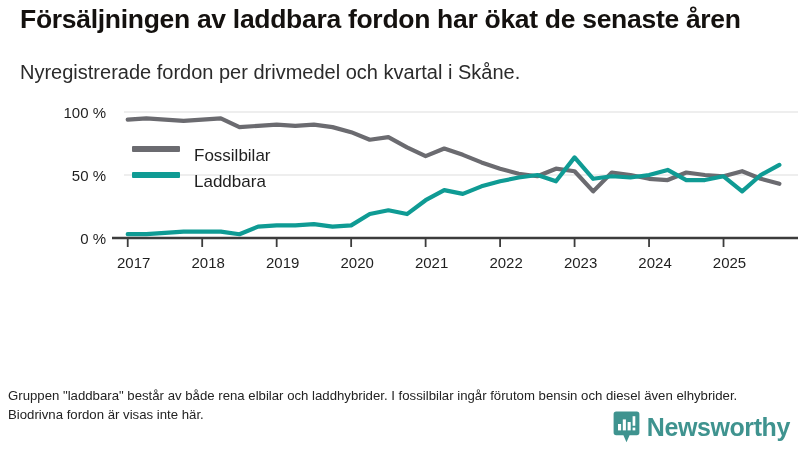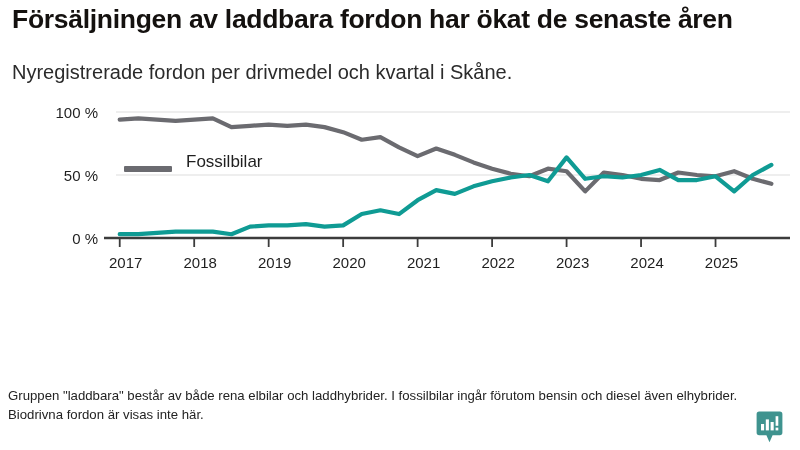--- a/index.html
+++ b/index.html
@@ -13,21 +13,21 @@
     font-family: "Liberation Sans", sans-serif;
     color: #1a1a1a;
     overflow: hidden;
     position: relative;
   }
   .page {
     position: relative;
     width: 800px;
     height: 450px;
     box-sizing: border-box;
-    padding: 0 12px;
+    padding: 0 20px;
   }
   .title {
     font-size: 26.5px;
     font-weight: 700;
     line-height: 1.18;
     letter-spacing: -0.3px;
     color: #14110f;
     margin: 0;
     padding-top: 4px;
     width: 780px;
@@ -49,21 +49,21 @@
     display: block;
   }
   .legend {
     position: absolute;
     left: 112px;
     top: 48px;
     pointer-events: none;
   }
   .legend-row {
     display: flex;
-    align-items: flex-end;
+    align-items: flex-start;
     height: 26px;
   }
   .legend-swatch {
     width: 48px;
     height: 6px;
     border-radius: 1px;
     margin-right: 14px;
   }
   .legend-label {
     font-size: 17px;
@@ -153,29 +153,34 @@
           <text x="635.0497237569053" y="170" text-anchor="middle" class="tick-label">2024</text>
           <text x="709.5248618784526" y="170" text-anchor="middle" class="tick-label">2025</text>
         </g>
     </svg>
 
     <div class="legend">
       <div class="legend-row">
         <span class="legend-swatch" id="sw0" style="background: rgb(107, 107, 112);"></span>
         <span class="legend-label">Fossilbilar</span>
       </div>
+      <div class="legend-row">
+        <span class="legend-swatch" id="sw1" style="background: rgb(15, 155, 148);"></span>
+        <span class="legend-label">Laddbara</span>
+      </div>
     </div>
   </div>
 
   <p class="footnote">Gruppen "laddbara" består av både rena elbilar och laddhybrider. I fossilbilar ingår förutom bensin och diesel även elhybrider. Biodrivna fordon är visas inte här.</p>
 
   <div class="brand">
     <svg class="brand-mark" viewBox="0 0 27 32">
       <path d="M3.2 0.6 H23.8 A2.6 2.6 0 0 1 26.4 3.2 V21.6 A2.6 2.6 0 0 1 23.8 24.2 H16.6 L13.5 31.2 L10.4 24.2 H3.2 A2.6 2.6 0 0 1 0.6 21.6 V3.2 A2.6 2.6 0 0 1 3.2 0.6 Z" fill="#3f938f"></path>
       <rect x="5.0" y="13.0" width="3.1" height="6.4" fill="#ffffff"></rect>
       <rect x="9.8" y="8.4" width="3.1" height="11.0" fill="#ffffff"></rect>
       <rect x="14.6" y="11.0" width="3.1" height="8.4" fill="#ffffff"></rect>
       <rect x="19.6" y="5.2" width="2.7" height="9.6" fill="#ffffff"></rect>
       <rect x="19.6" y="16.6" width="2.7" height="2.8" fill="#ffffff"></rect>
     </svg>
+    <span class="brand-name">Newsworthy</span>
   </div>
 
 </div>
 
 </body></html>

